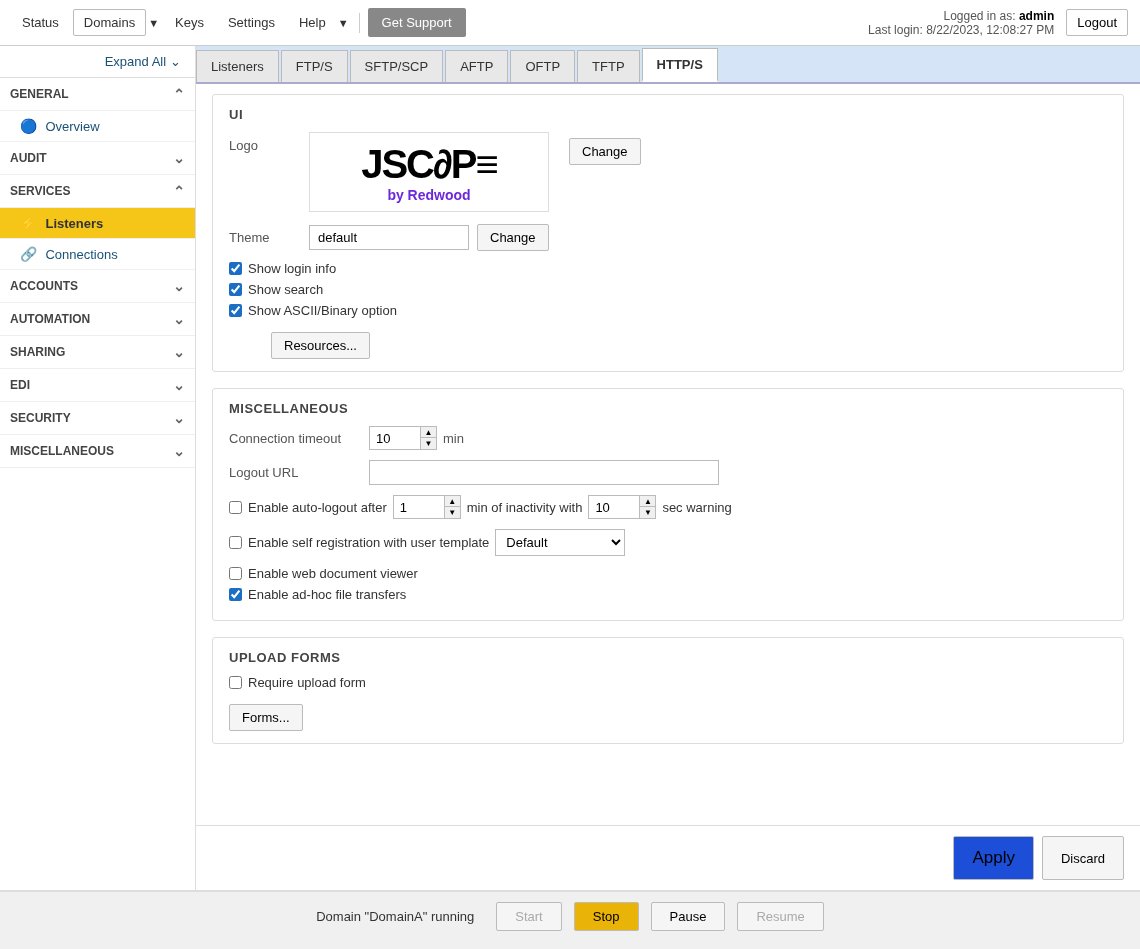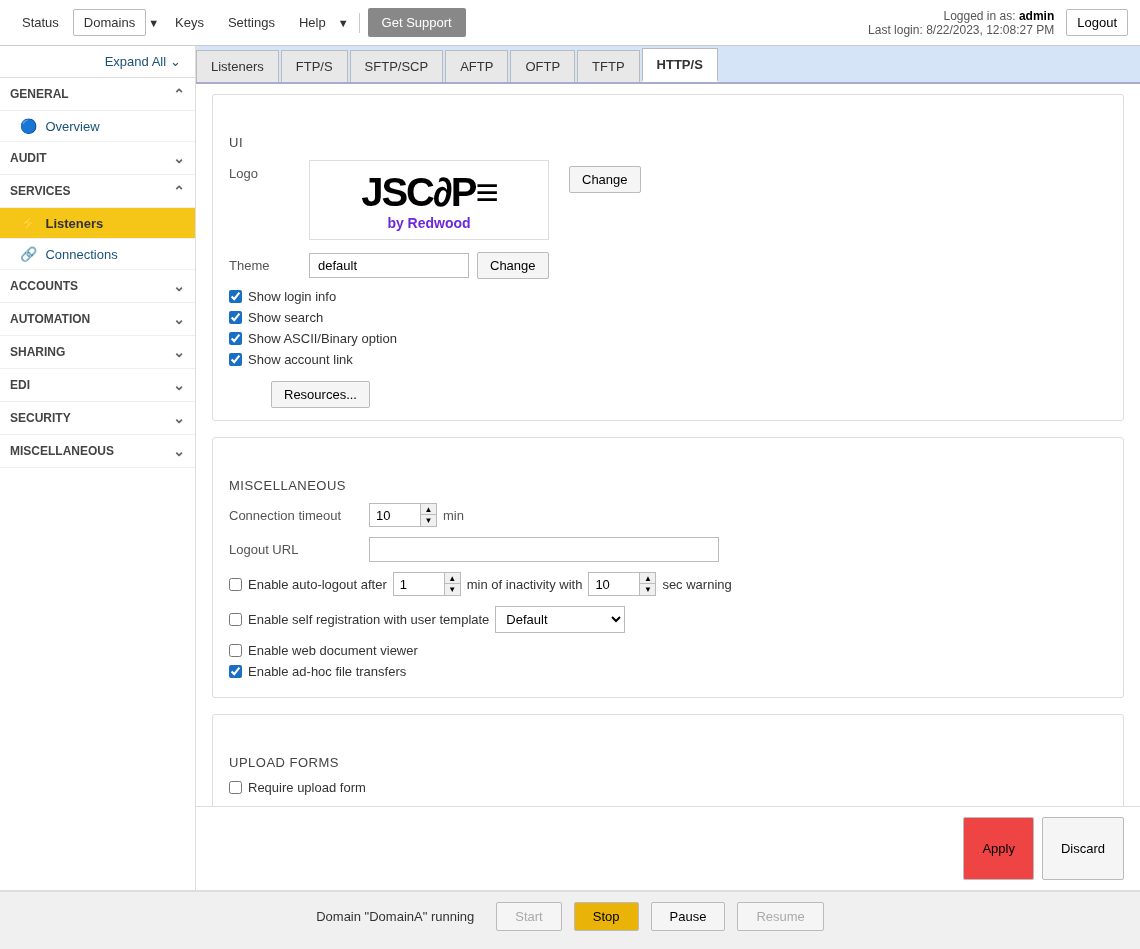--- a/index.html
+++ b/index.html
@@ -81,22 +81,22 @@
 
     
     .settings-panel { flex: 1; overflow-y: auto; background: #fff; padding: 0; }
     .settings-inner { padding: 10px 16px; }
 
     .section-box {
       border: 1px solid #ddd; border-radius: 3px; margin-bottom: 16px;
       padding: 12px 16px;
     }
     .section-title {
-      font-weight: normal; font-size: 13px; color: #444; margin-bottom: 10px;
-      text-transform: uppercase; letter-spacing: 0.5px; margin-top: 28px;
+      font-weight: bold; font-size: 13px; color: #444; margin-bottom: 10px;
+      text-transform: uppercase; letter-spacing: 0.5px;
     }
 
     
     .logo-row { display: flex; align-items: flex-start; margin-bottom: 12px; }
     .logo-label { width: 80px; padding-top: 6px; color: #555; }
     .logo-preview {
       border: 1px solid #ddd; padding: 8px 16px; display: flex;
       align-items: center; justify-content: center; min-width: 240px;
       min-height: 80px; background: #fff; margin-right: 10px;
     }
@@ -155,22 +155,22 @@
       border: 1px solid #bbb; background: #f5f5f5; padding: 5px 12px;
       cursor: pointer; font-size: 13px; border-radius: 2px; margin-top: 8px;
     }
 
     
     .bottom-action-bar {
       background: #fff; border-top: 1px solid #ddd;
       padding: 10px 16px; display: flex; justify-content: flex-end; gap: 8px;
     }
     .apply-btn {
-      background: #ef4444; border: 1px solid #bbb; padding: 23px 18px;
-      cursor: pointer; font-size: 13px; border-radius: 2px;
+      background: #1d4ed8; border: 1px solid #bbb; padding: 11px 18px;
+      cursor: pointer; font-size: 17px; border-radius: 2px;
     }
     .discard-btn {
       background: #f5f5f5; border: 1px solid #bbb; padding: 6px 18px;
       cursor: pointer; font-size: 13px; border-radius: 2px;
     }
 
     
     .footer-bar {
       background: #f0f0f0; border-top: 2px solid #ddd;
       padding: 10px 16px; display: flex; align-items: center; justify-content: center;
@@ -330,24 +330,20 @@
             <input type="checkbox" checked="" class="checked-blue" id="showLoginInfo" style="">
             <label for="showLoginInfo">Show login info</label>
           </div>
           <div class="checkbox-row">
             <input type="checkbox" checked="" class="checked-blue" id="showSearch" style="">
             <label for="showSearch">Show search</label>
           </div>
           <div class="checkbox-row">
             <input type="checkbox" checked="" class="checked-blue" id="showAsciiBinary" style="">
             <label for="showAsciiBinary">Show ASCII/Binary option</label>
-          </div>
-          <div class="checkbox-row">
-            <input type="checkbox" checked="" class="checked-blue" id="showAccountLink" style="">
-            <label for="showAccountLink">Show account link</label>
           </div>
 
           <button class="resources-btn">Resources...</button>
         </div>
 
         <div class="section-box">
           <div class="section-title">MISCELLANEOUS</div>
 
           <div class="form-row">
             <div class="form-label">Connection timeout</div>

